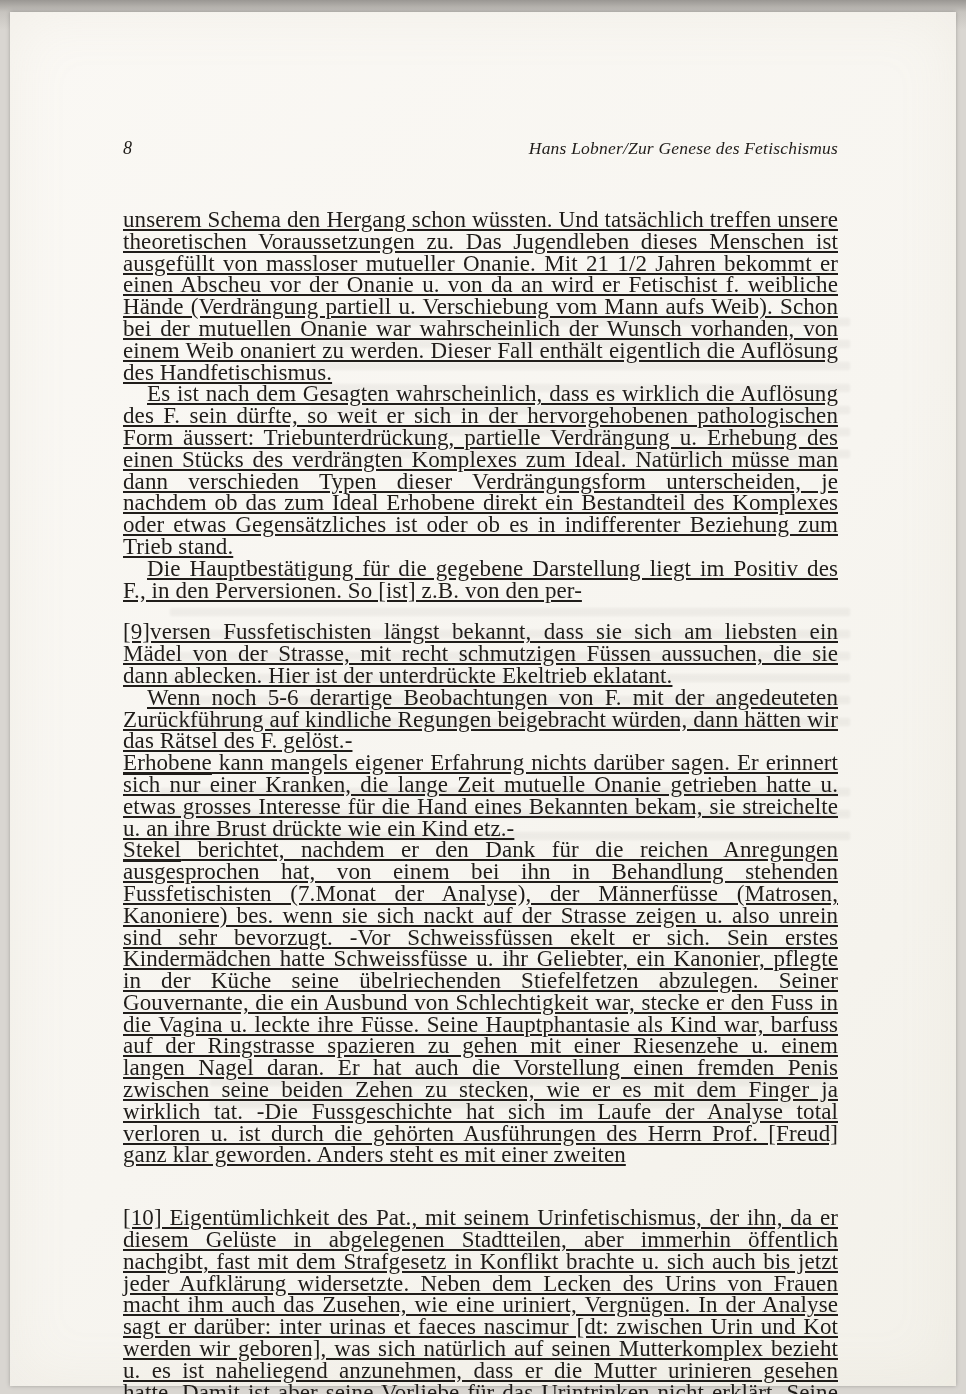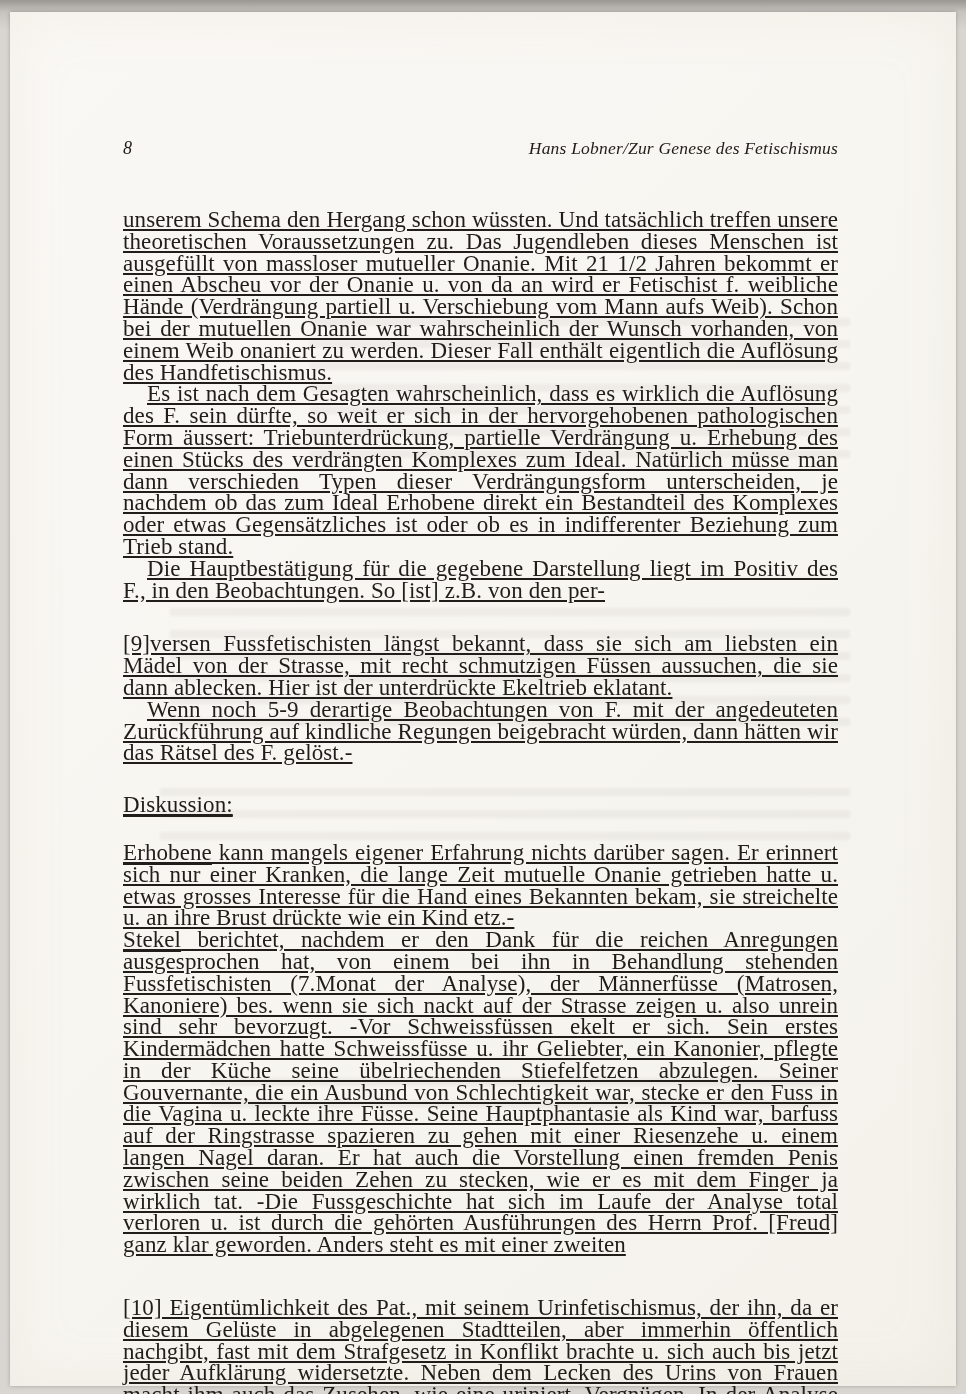--- a/index.html
+++ b/index.html
@@ -59,21 +59,21 @@
     letter-spacing: 0.1px;
     text-decoration: underline;
   }
   .body-text p {
     margin: 0;
   }
   p.indent {
     text-indent: 24px;
   }
   p.gap-before {
-    margin-top: 32px;
+    margin-top: 20px;
   }
   p.gap-before-lg {
     margin-top: 41px;
   }
   .discussion-heading {
     margin-top: 30px !important;
     margin-bottom: 26px !important;
   }
   .underlined {
     text-decoration: underline;
@@ -115,27 +115,26 @@
       <span class="page-number">8</span>
       <span class="running-title">Hans Lobner/Zur Genese des Fetischismus</span>
     </div>
 
     <div class="body-text">
 
       <p>unserem Schema den Hergang schon wüssten. Und tatsächlich treffen unsere theoretischen Voraussetzungen zu. Das Jugendleben dieses Menschen ist ausgefüllt von massloser mutueller Onanie. Mit 21 1/2 Jahren bekommt er einen Abscheu vor der Onanie u. von da an wird er Fetischist f. weibliche Hände (Verdrängung partiell u. Verschiebung vom Mann aufs Weib). Schon bei der mutuellen Onanie war wahrscheinlich der Wunsch vorhanden, von einem Weib onaniert zu werden. Dieser Fall enthält eigentlich die Auflösung des Handfetischismus.</p>
 
       <p class="indent">Es ist nach dem Gesagten wahrscheinlich, dass es wirklich die Auflösung des F. sein dürfte, so weit er sich in der hervorgehobenen pathologischen Form äussert: Triebunterdrückung, partielle Verdrängung u. Erhebung des einen Stücks des verdrängten Komplexes zum Ideal. Natürlich müsse man dann verschieden Typen dieser Verdrängungsform unterscheiden, je nachdem ob das zum Ideal Erhobene direkt ein Bestandteil des Komplexes oder etwas Gegensätzliches ist oder ob es in indifferenter Beziehung zum Trieb stand.</p>
 
-      <p class="indent">Die Hauptbestätigung für die gegebene Darstellung liegt im Positiv des F., in den Beobachtungen. So [ist] z.B. von den per-</p>
+      <p class="indent">Die Hauptbestätigung für die gegebene Darstellung liegt im Positiv des F., in den Perversionen. So [ist] z.B. von den per-</p>
 
       <p class="gap-before">[9]versen Fussfetischisten längst bekannt, dass sie sich am liebsten ein Mädel von der Strasse, mit recht schmutzigen Füssen aussuchen, die sie dann ablecken. Hier ist der unterdrückte Ekeltrieb eklatant.</p>
 
-      <p class="indent">Wenn noch 5-9 derartige Beobachtungen von F. mit der angedeuteten Zurückführung auf kindliche Regungen beigebracht würden, dann hätten wir das Rätsel des F. gelöst.-</p>
+      <p class="indent">Wenn noch 5-6 derartige Beobachtungen von F. mit der angedeuteten Zurückführung auf kindliche Regungen beigebracht würden, dann hätten wir das Rätsel des F. gelöst.-</p>
 
-      <p class="discussion-heading"><span class="underlined">Diskussion:</span></p>
 
       <p><span class="underlined">Erhobene</span><span> kann mangels eigener Erfahrung nichts darüber sagen. Er erinnert sich nur einer Kranken, die lange Zeit mutuelle Onanie getrieben hatte u. etwas grosses Interesse für die Hand eines Bekannten bekam, sie streichelte u. an ihre Brust drückte wie ein Kind etz.-</span></p>
 
       <p><span class="underlined">Stekel</span><span> berichtet, nachdem er den Dank für die reichen Anregungen ausgesprochen hat, von einem bei ihn in Behandlung stehenden Fussfetischisten (7.Monat der Analyse), der Männerfüsse (Matrosen, Kanoniere) bes. wenn sie sich nackt auf der Strasse zeigen u. also unrein sind sehr bevorzugt. -Vor Schweissfüssen ekelt er sich. Sein erstes Kindermädchen hatte Schweissfüsse u. ihr Geliebter, ein Kanonier, pflegte in der Küche seine übelriechenden Stiefelfetzen abzulegen. Seiner Gouvernante, die ein Ausbund von Schlechtigkeit war, stecke er den Fuss in die Vagina u. leckte ihre Füsse. Seine Hauptphantasie als Kind war, barfuss auf der Ringstrasse spazieren zu gehen mit einer Riesenzehe u. einem langen Nagel daran. Er hat auch die Vorstellung einen fremden Penis zwischen seine beiden Zehen zu stecken, wie er es mit dem Finger ja wirklich tat. -Die Fussgeschichte hat sich im Laufe der Analyse total verloren u. ist durch die gehörten Ausführungen des Herrn Prof. [Freud] ganz klar geworden. Anders steht es mit einer zweiten</span></p>
 
       <p class="gap-before-lg">[10] Eigentümlichkeit des Pat., mit seinem Urinfetischismus, der ihn, da er diesem Gelüste in abgelegenen Stadtteilen, aber immerhin öffentlich nachgibt, fast mit dem Strafgesetz in Konflikt brachte u. sich auch bis jetzt jeder Aufklärung widersetzte. Neben dem Lecken des Urins von Frauen macht ihm auch das Zusehen, wie eine uriniert, Vergnügen. In der Analyse sagt er darüber: inter urinas et faeces nascimur [dt: zwischen Urin und Kot werden wir geboren], was sich natürlich auf seinen Mutterkomplex bezieht u. es ist naheliegend anzunehmen, dass er die Mutter urinieren gesehen hatte. Damit ist aber seine Vorliebe für das Urintrinken nicht erklärt. Seine Hauptphantasie besteht daran</p>
 
     </div>
   </div>
 </div>

